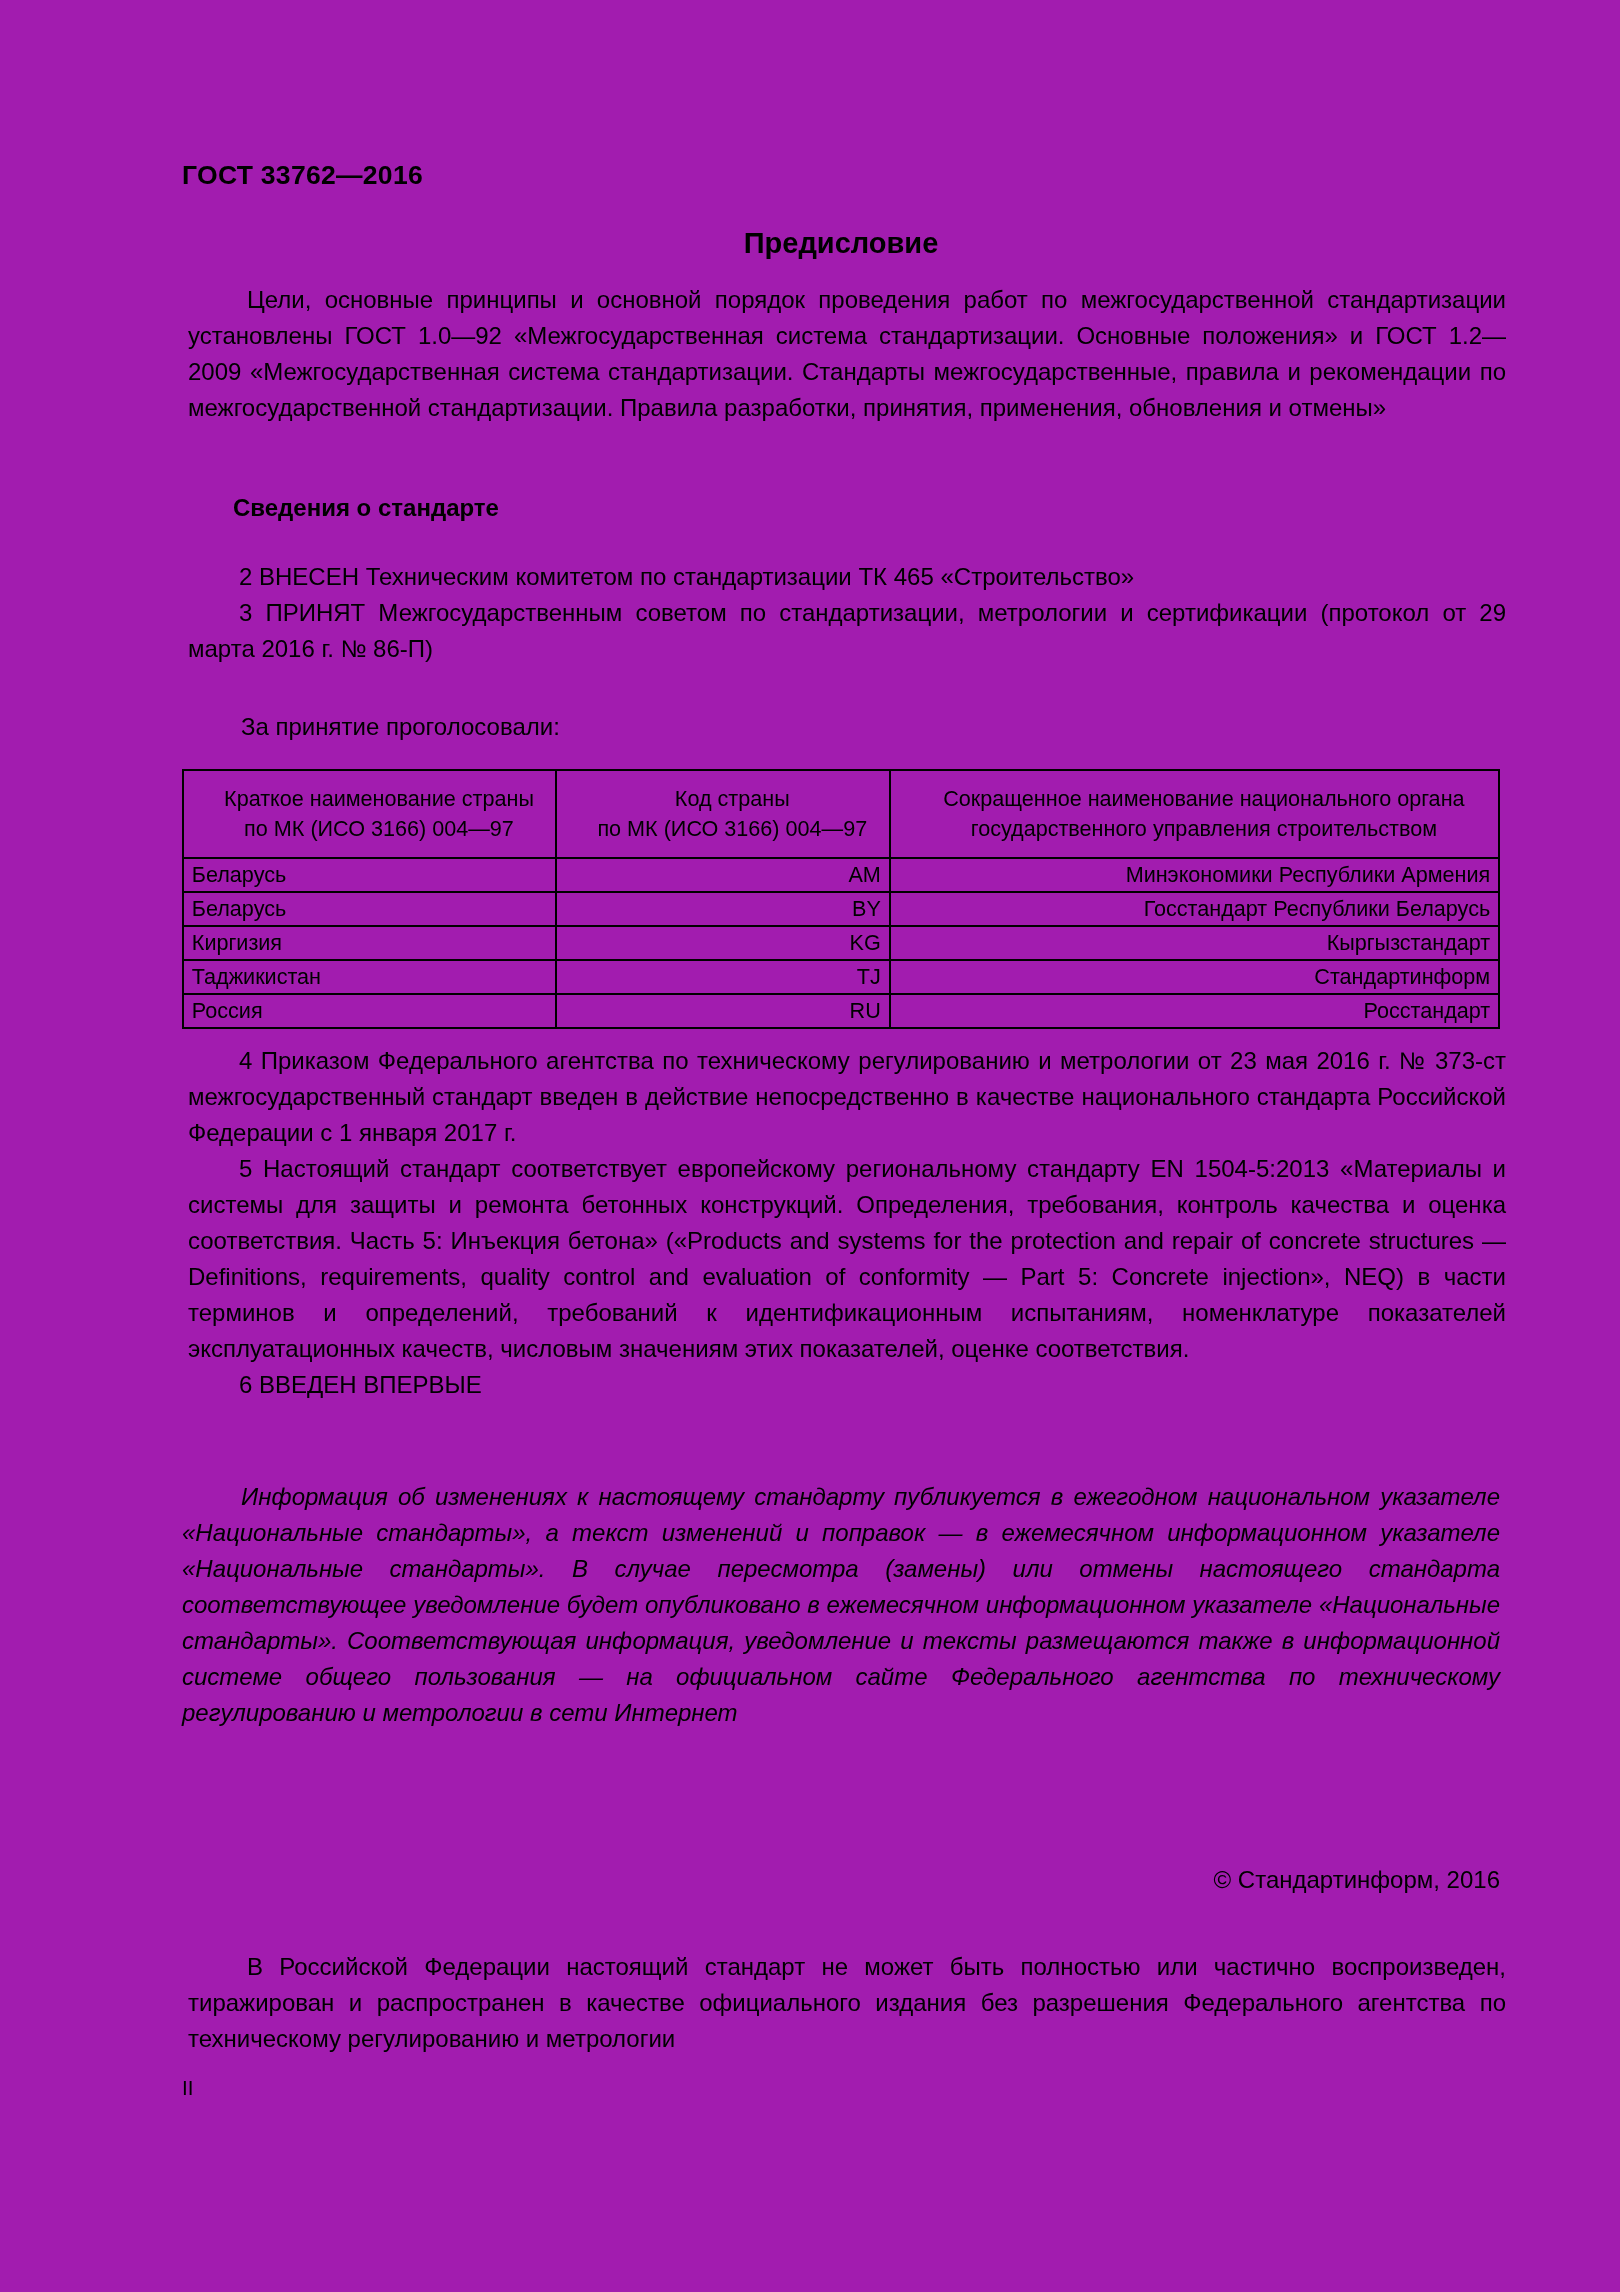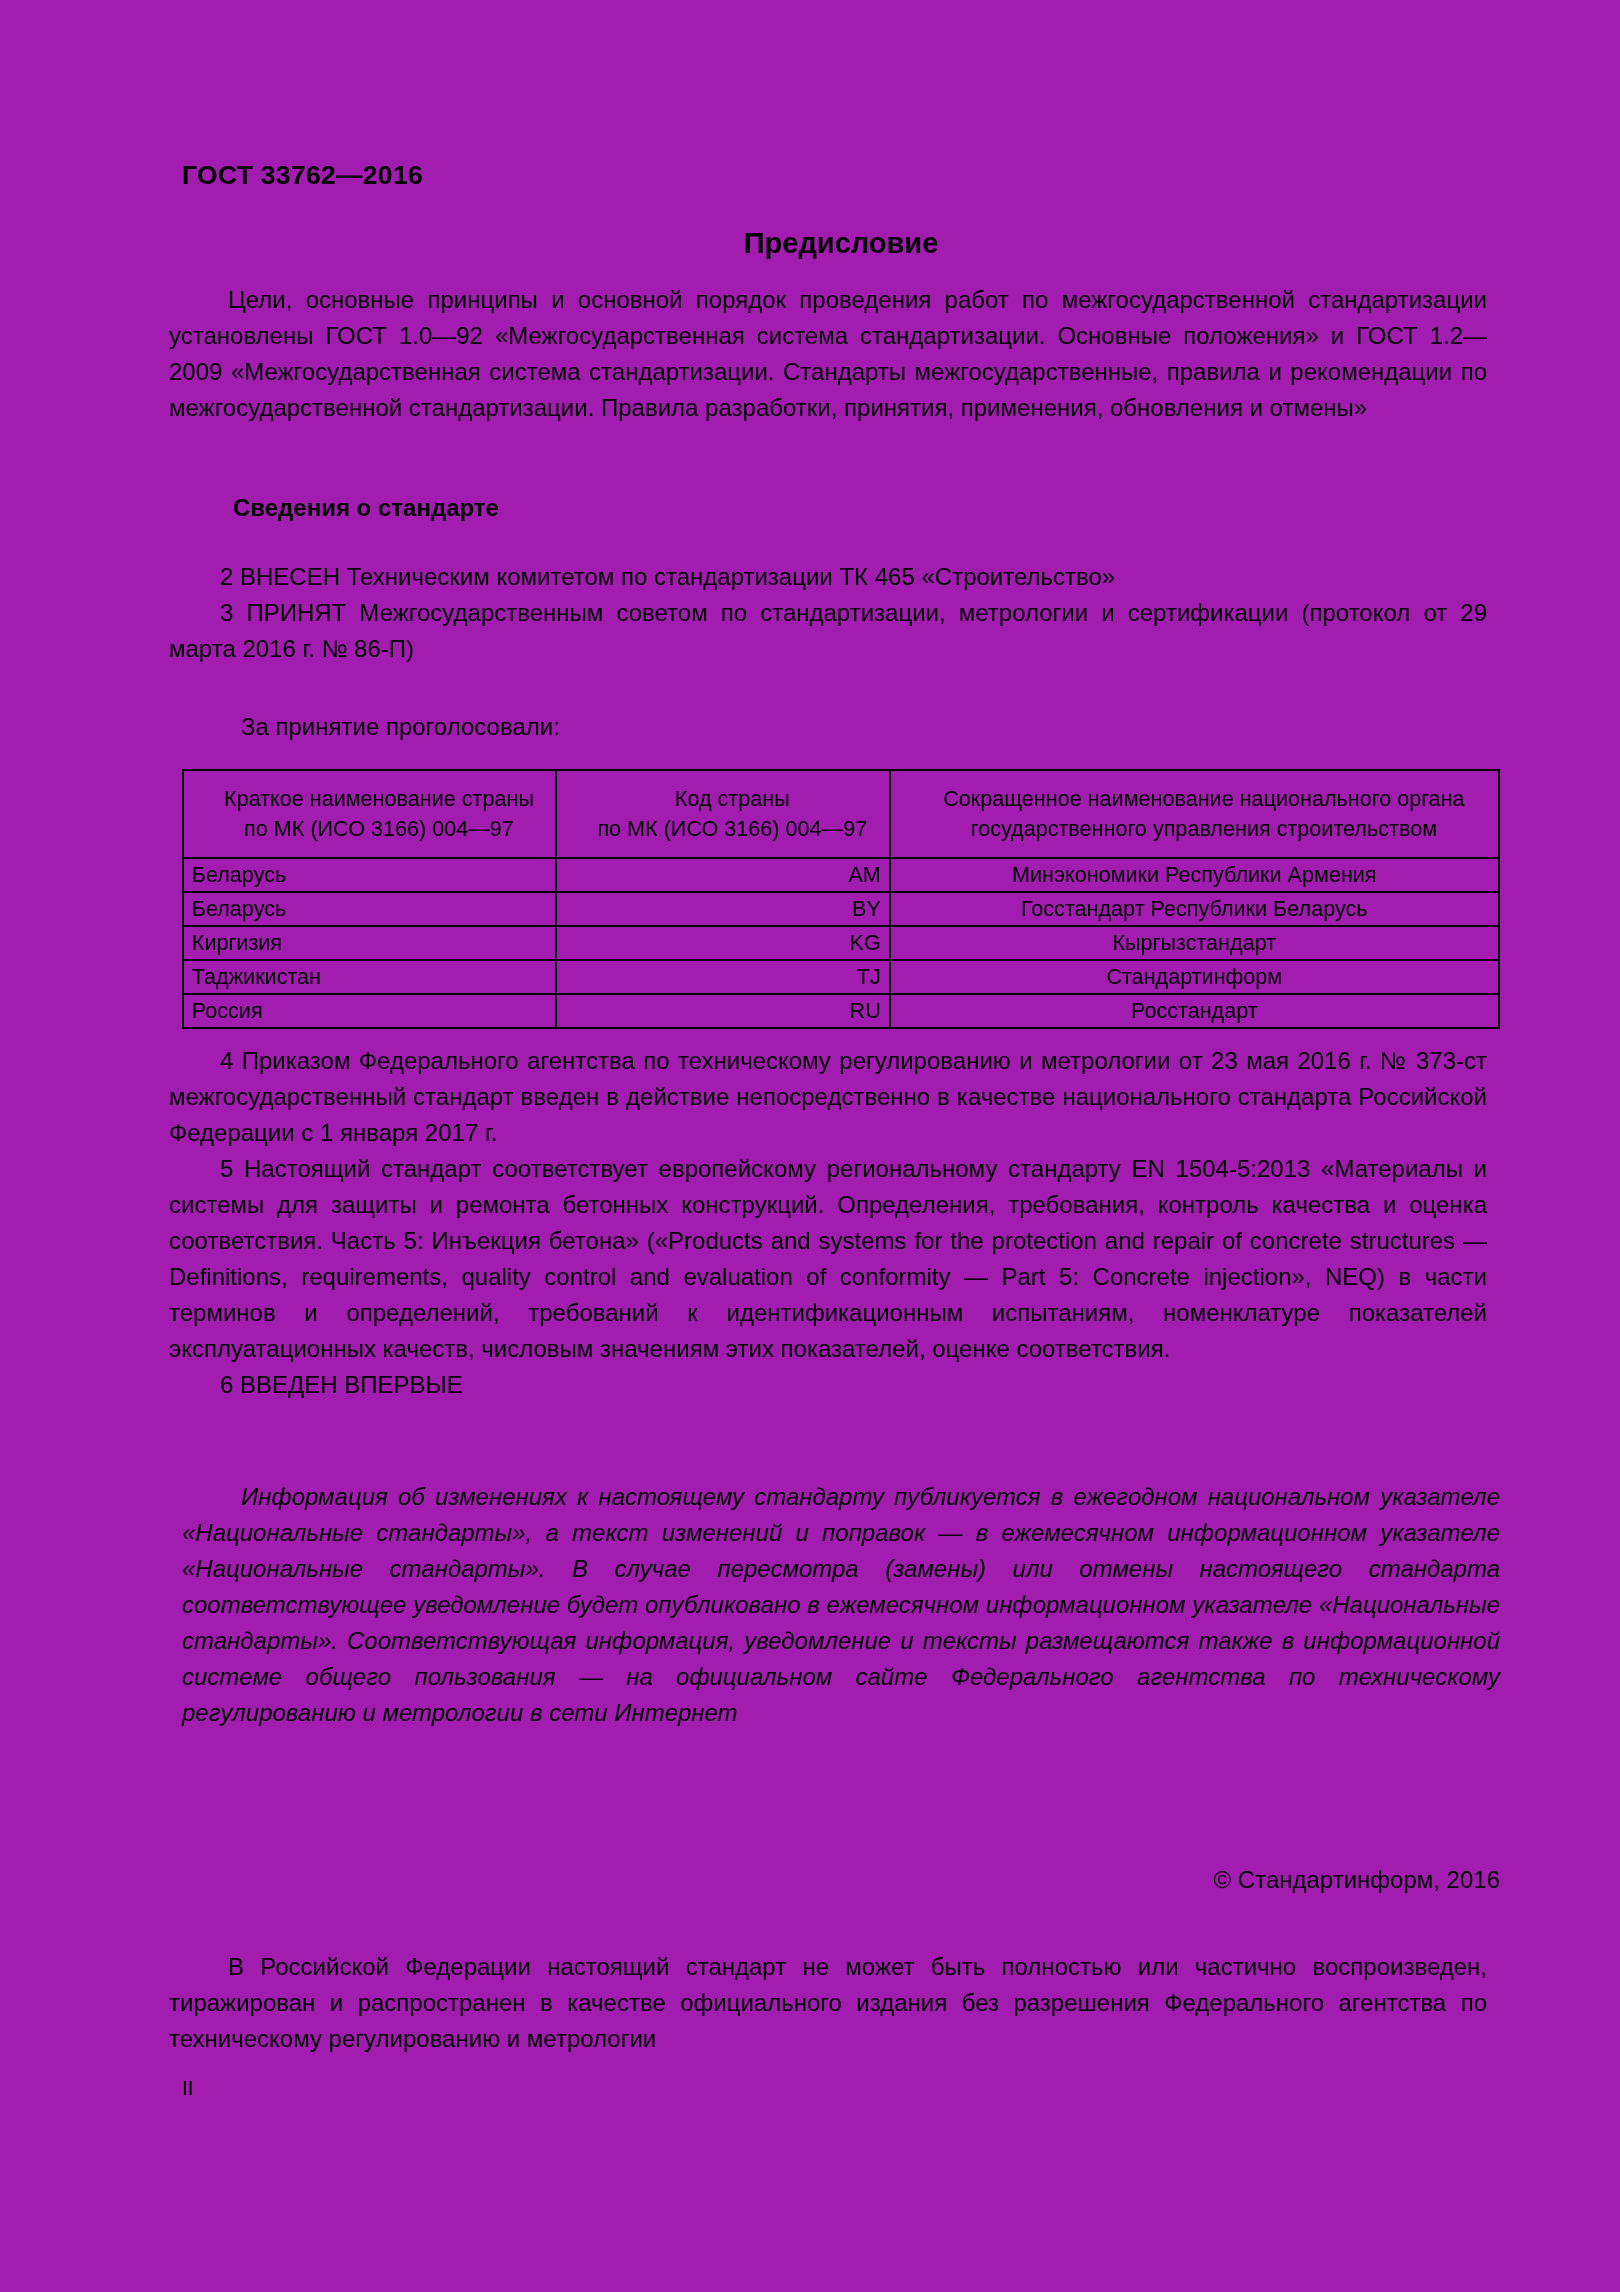--- a/index.html
+++ b/index.html
@@ -31,21 +31,21 @@
     position: absolute;
     left: 182px;
     top: 227px;
     width: 1318px;
     text-align: center;
     font-size: 29px;
     font-weight: bold;
   }
   .body-block {
     position: absolute;
-    left: 169px;
+    left: 188px;
     width: 1318px;
     font-size: 24px;
     line-height: 36px;
     text-align: justify;
     text-justify: inter-word;
   }
   .body-block p {
     margin: 0;
   }
   .indent {
@@ -102,21 +102,21 @@
     height: 32px;
   }
   td.col-name {
     text-align: left;
     padding-left: 29px;
   }
   td.col-code {
     text-align: right;
   }
   td.col-org {
-    text-align: center;
+    text-align: right;
     padding-left: 25.5px;
   }
   .tbody-pad-top td { padding-top: 11.8px; }
   .tbody-pad-bottom td { padding-bottom: 11.8px; }
   .italic-block {
     position: absolute;
     left: 182px;
     width: 1318px;
     font-size: 24px;
     line-height: 36px;

